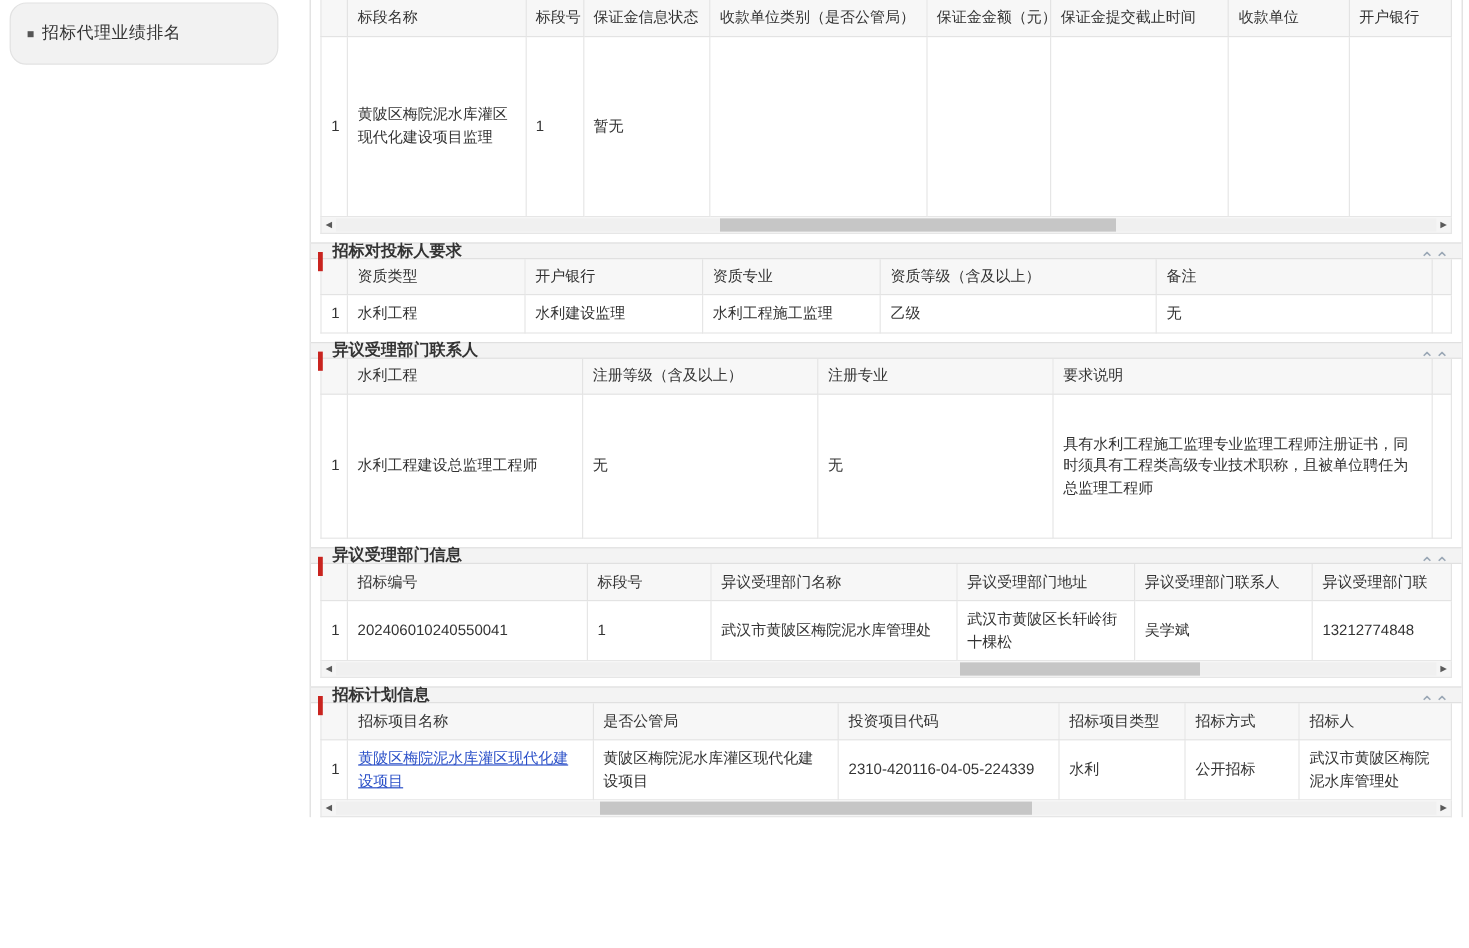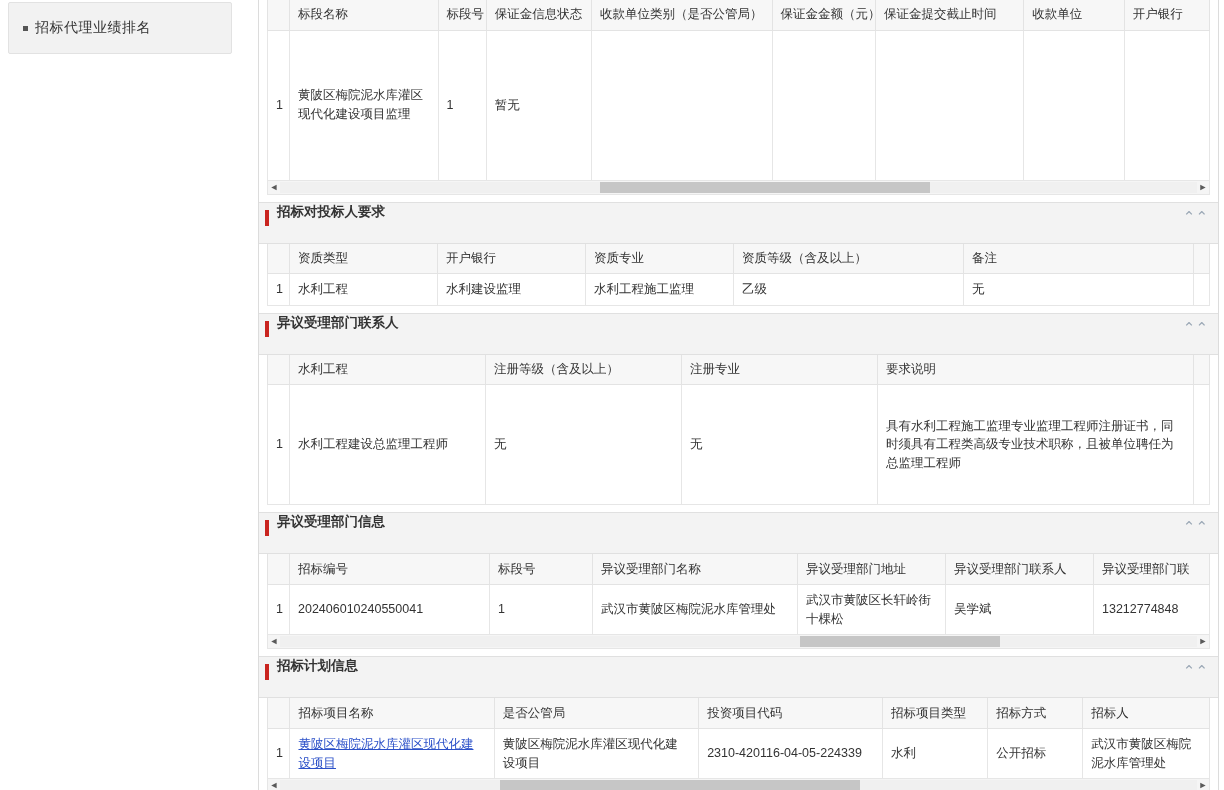--- a/index.html
+++ b/index.html
@@ -24,21 +24,21 @@
   .sidebar {
     width: 240px;
     flex: 0 0 240px;
     background: #ffffff;
     padding-top: 0;
   }
   .sidebar-box {
     margin: 2px 8px 0 8px;
     background: #f2f2f2;
     border: 1px solid #e2e2e2;
-    border-radius: 2px;
+    border-radius: 14px;
     height: 52px;
     display: flex;
     align-items: center;
     padding-left: 26px;
     position: relative;
   }
   .sidebar-bullet {
     position: absolute;
     left: 14px;
     top: 50%;
@@ -63,23 +63,23 @@
     border-right: 1px solid #dcdcdc;
     background: #fff;
   }
 
   
   .section-head {
     position: relative;
     background: #f3f3f3;
     border: 1px solid #e0e0e0;
     border-left: none; border-right: none;
-    height: 42px;
+    height: 14px;
     display: flex;
-    align-items: flex-start;
+    align-items: center;
     padding-left: 18px;
     margin-top: 7px;
   }
   .section-head .redbar {
     position: absolute;
     left: 6px; top: 7px;
     width: 4px; height: 16px;
     background: #c9241f;
   }
   .section-title {

